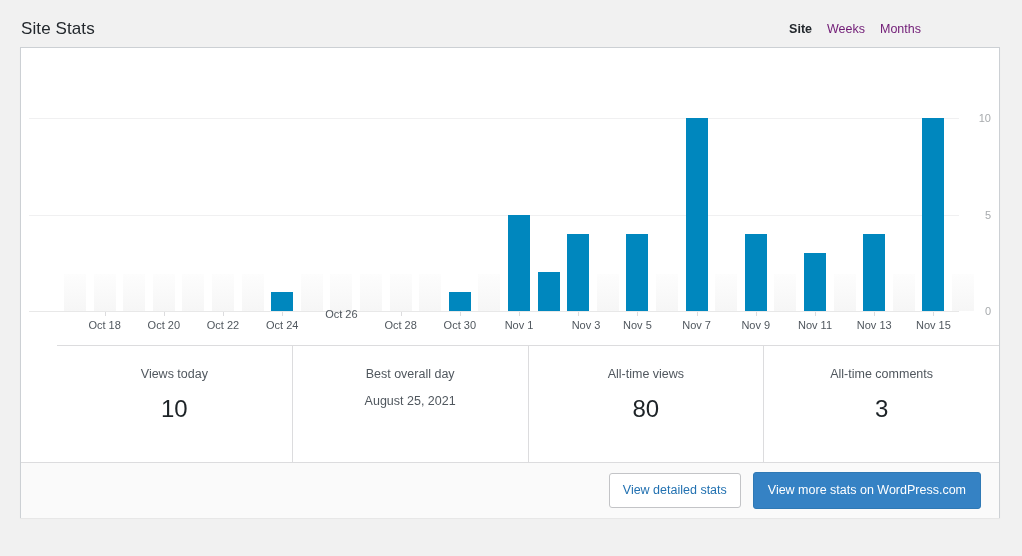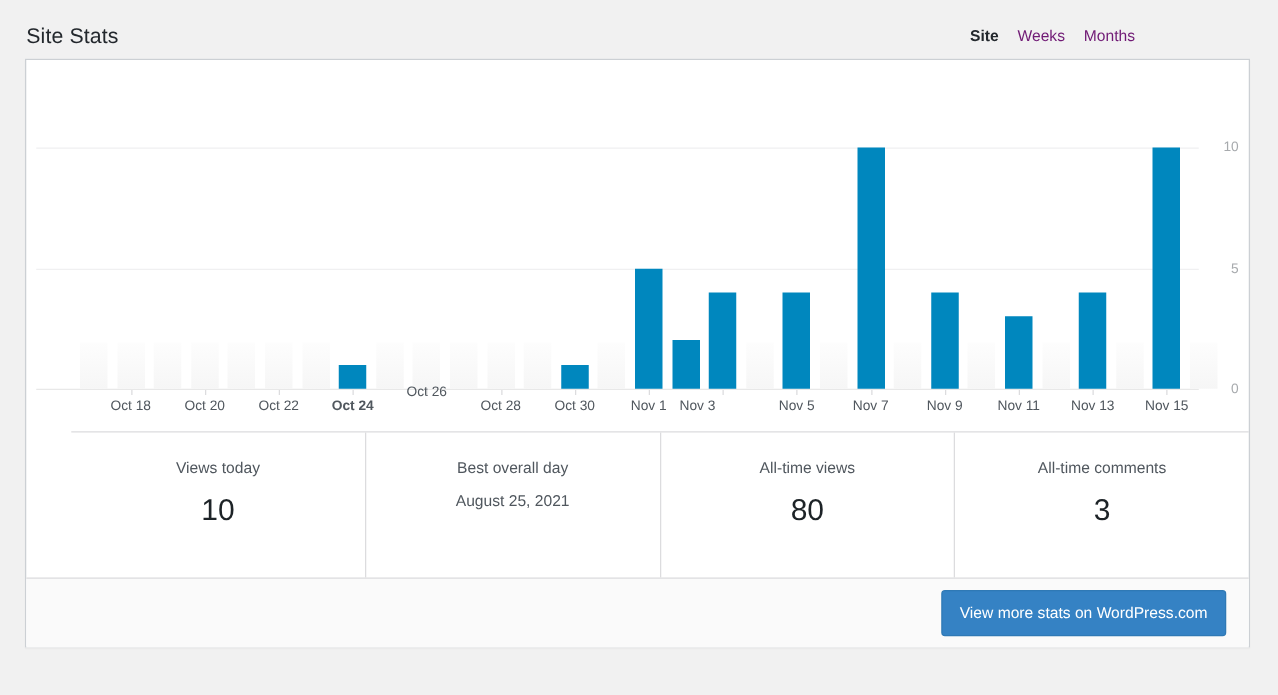--- a/index.html
+++ b/index.html
@@ -14,20 +14,21 @@
     -webkit-font-smoothing: antialiased;
     overflow: hidden;
   }
 
   
   #header {
     position: absolute;
     left: 0; top: 0;
     width: 926px;
     height: 47px;
+    padding-left: 13px;
   }
   #page-title {
     position: absolute;
     left: 21px; top: 19px;
     font-size: 17px;
     color: #23282d;
     font-weight: 400;
     letter-spacing: .1px;
     white-space: nowrap;
   }
@@ -241,31 +242,31 @@
         <div class="bar empty" title="Nov 14: 0" style="height: 37px; left: 863.8px; bottom: 34px;"></div>
         <div class="bar filled" title="Nov 15: 10" style="height: 193px; left: 893.4px; bottom: 34px;"></div>
         <div class="bar empty" title="Nov 16: 0" style="height: 37px; left: 923px; bottom: 34px;"></div>
         <div class="tick" style="left: 75.6px; top: 264px;"></div>
         <div class="x-label" style="left: 75.6px; top: 271px;">Oct 18</div>
         <div class="tick" style="left: 134.8px; top: 264px;"></div>
         <div class="x-label" style="left: 134.8px; top: 271px;">Oct 20</div>
         <div class="tick" style="left: 194px; top: 264px;"></div>
         <div class="x-label" style="left: 194px; top: 271px;">Oct 22</div>
         <div class="tick" style="left: 253.2px; top: 264px;"></div>
-        <div class="x-label" style="left: 253.2px; top: 271px; font-weight: bold;">Oct 24</div>
+        <div class="x-label" style="left: 253.2px; top: 271px;">Oct 24</div>
         <div class="tick" style="left: 312.4px; top: 264px;"></div>
         <div class="x-label" style="left: 312.4px; top: 260px;">Oct 26</div>
         <div class="tick" style="left: 371.6px; top: 264px;"></div>
         <div class="x-label" style="left: 371.6px; top: 271px;">Oct 28</div>
         <div class="tick" style="left: 430.8px; top: 264px;"></div>
         <div class="x-label" style="left: 430.8px; top: 271px;">Oct 30</div>
         <div class="tick" style="left: 490px; top: 264px;"></div>
         <div class="x-label" style="left: 490px; top: 271px;">Nov 1</div>
         <div class="tick" style="left: 549.2px; top: 264px;"></div>
-        <div class="x-label" style="left: 529px; top: 271px;">Nov 3</div>
+        <div class="x-label" style="left: 557px; top: 271px;">Nov 3</div>
         <div class="tick" style="left: 608.4px; top: 264px;"></div>
         <div class="x-label" style="left: 608.4px; top: 271px;">Nov 5</div>
         <div class="tick" style="left: 667.6px; top: 264px;"></div>
         <div class="x-label" style="left: 667.6px; top: 271px;">Nov 7</div>
         <div class="tick" style="left: 726.8px; top: 264px;"></div>
         <div class="x-label" style="left: 726.8px; top: 271px;">Nov 9</div>
         <div class="tick" style="left: 786px; top: 264px;"></div>
         <div class="x-label" style="left: 786px; top: 271px;">Nov 11</div>
         <div class="tick" style="left: 845.2px; top: 264px;"></div>
         <div class="x-label" style="left: 845.2px; top: 271px;">Nov 13</div>
@@ -290,16 +291,17 @@
         <div class="stat-label">All-time views</div>
         <div class="stat-value">80</div>
       </div>
       <div class="stat-cell">
         <div class="stat-label">All-time comments</div>
         <div class="stat-value">3</div>
       </div>
     </div>
 
   <div id="card-footer">
+    <button class="btn btn-secondary">View detailed stats</button>
     <button class="btn btn-primary">View more stats on WordPress.com</button>
   </div>
 
 </div>
 
 </body></html>

